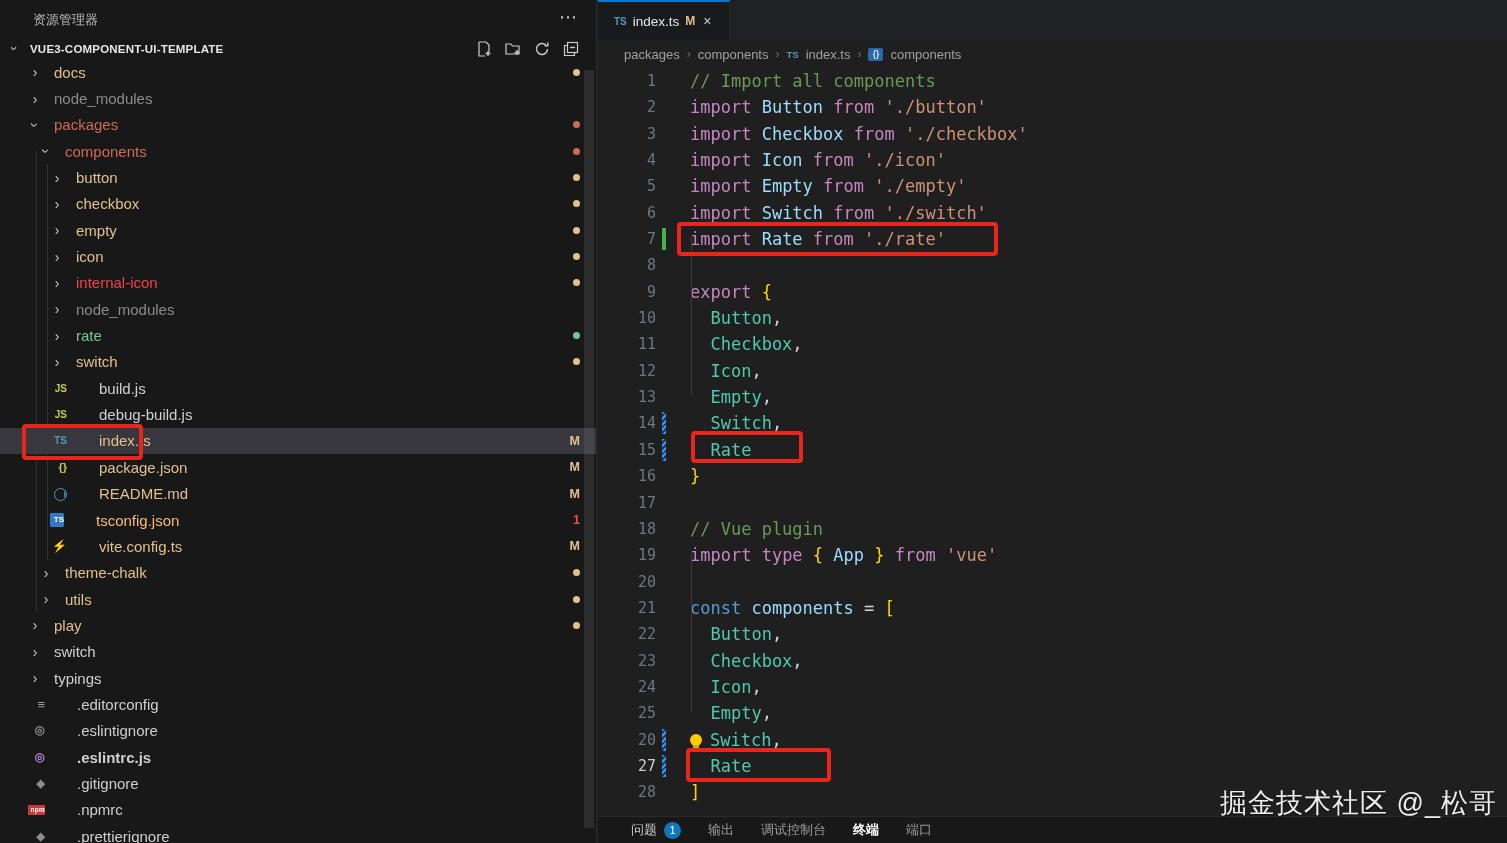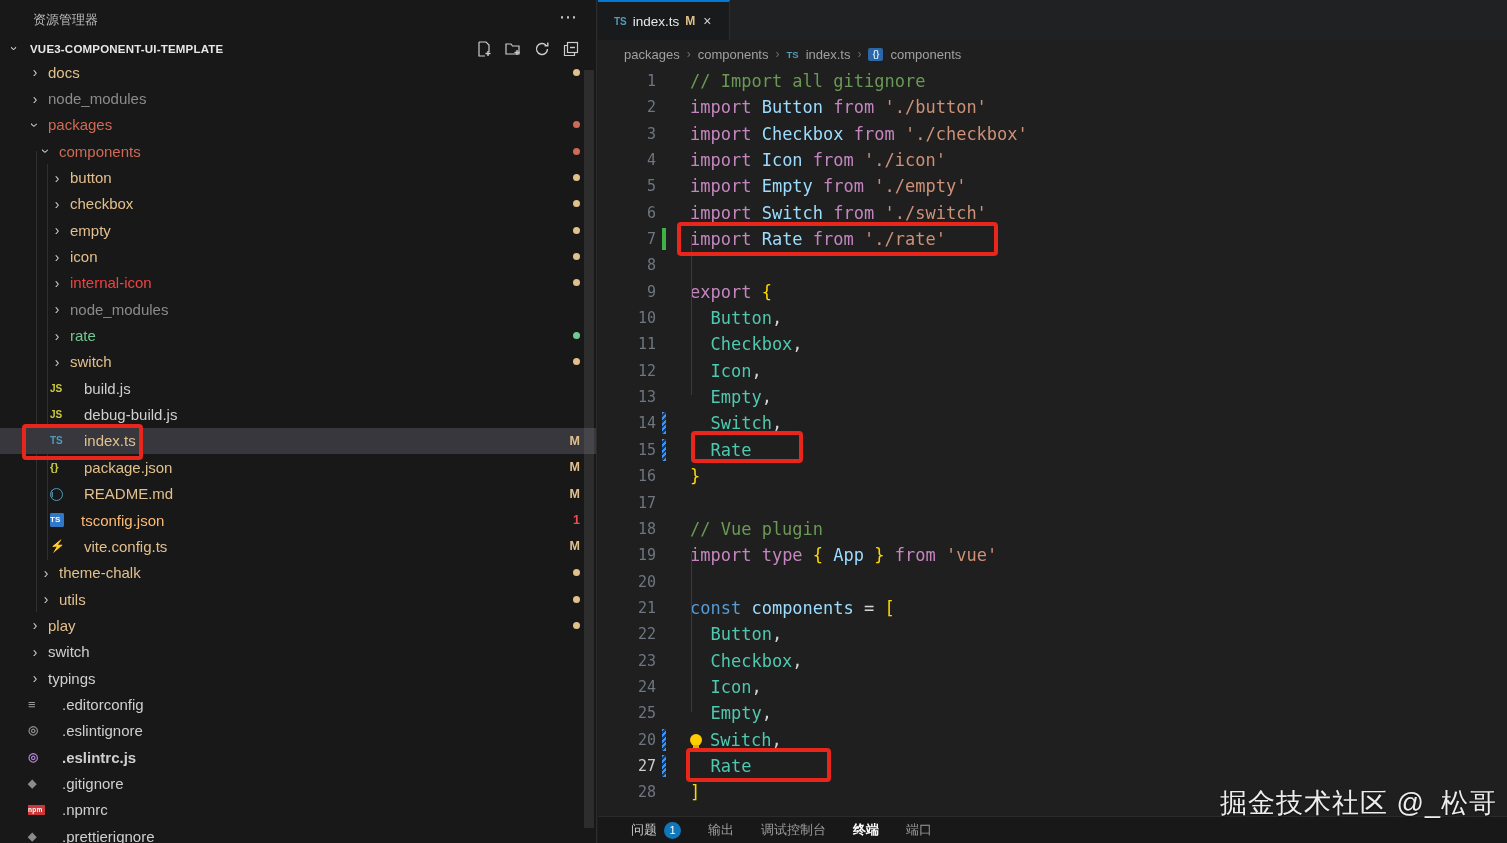--- a/index.html
+++ b/index.html
@@ -22,23 +22,23 @@
   .hdr-icons { position:absolute; right:17px; top:3px; display:flex; gap:13px; }
   .hdr-icons svg { display:block; }
 
   #tree { position:absolute; left:0; top:59px; width:100%; }
   .trow { position:relative; width:100%; height:26.35px; display:flex; align-items:center;
     font-size:15px; white-space:nowrap; cursor:pointer; }
   .trow.sel { background:#37373d; }
   .chev { width:14px; flex:none; color:#cccccc; font-size:14px; text-align:center;
     display:inline-block; }
   .chev.open { transform:rotate(90deg); }
-  .ficon { width:17px; flex:none; margin-right:11px; text-align:left; font-weight:bold;
+  .ficon { width:17px; flex:none; margin-right:20px; text-align:right; font-weight:bold;
     font-size:10px; line-height:15px; }
-  .tlabel { margin-left:6px; }
+  .tlabel { margin-left:12px; }
   .tbadge { position:absolute; right:16px; top:0; height:26.35px; display:flex;
     align-items:center; font-size:12.5px; font-weight:bold; }
   .dot { width:7px; height:7px; border-radius:50%; display:inline-block; }
   .guide { position:absolute; width:1px; background:#303031; }
   #sb-scroll { position:absolute; left:584px; top:70px; width:10px; height:758px;
     background:rgba(121,121,121,.22); border-radius:0; }
 
   
   .i-js { color:#cbcb41; }
   .i-ts { color:#519aba; }
@@ -344,21 +344,21 @@
       <span>components</span>
       <span class="sep">›</span>
       <span class="bc-ts">TS</span>
       <span>index.ts</span>
       <span class="sep">›</span>
       <span class="bc-ns">{}</span>
       <span>components</span>
     </div>
 
     <div id="code">
-        <div class="cline"><span class="lnum">1</span><span class="ctext"><span class="cm">// Import all gitignore</span></span></div>
+        <div class="cline"><span class="lnum">1</span><span class="ctext"><span class="cm">// Import all components</span></span></div>
         <div class="cline"><span class="lnum">2</span><span class="ctext"><span class="kw">import </span><span class="cl">Button </span><span class="kw">from </span><span class="st">'./button'</span></span></div>
         <div class="cline"><span class="lnum">3</span><span class="ctext"><span class="kw">import </span><span class="cl">Checkbox </span><span class="kw">from </span><span class="st">'./checkbox'</span></span></div>
         <div class="cline"><span class="lnum">4</span><span class="ctext"><span class="kw">import </span><span class="cl">Icon </span><span class="kw">from </span><span class="st">'./icon'</span></span></div>
         <div class="cline"><span class="lnum">5</span><span class="ctext"><span class="kw">import </span><span class="cl">Empty </span><span class="kw">from </span><span class="st">'./empty'</span></span></div>
         <div class="cline"><span class="lnum">6</span><span class="ctext"><span class="kw">import </span><span class="cl">Switch </span><span class="kw">from </span><span class="st">'./switch'</span></span></div>
         <div class="cline"><span class="lnum">7</span><span class="gbar add"></span><span class="ctext"><span class="kw">import </span><span class="cl">Rate </span><span class="kw">from </span><span class="st">'./rate'</span></span></div>
         <div class="cline"><span class="lnum">8</span><span class="ctext"></span></div>
         <div class="cline"><span class="lnum">9</span><span class="ctext"><span class="kw">export </span><span class="br">{</span></span></div>
         <div class="cline"><span class="lnum">10</span><span class="ctext"><span class="tl">  Button</span><span class="pu">,</span></span></div>
         <div class="cline"><span class="lnum">11</span><span class="ctext"><span class="tl">  Checkbox</span><span class="pu">,</span></span></div>

